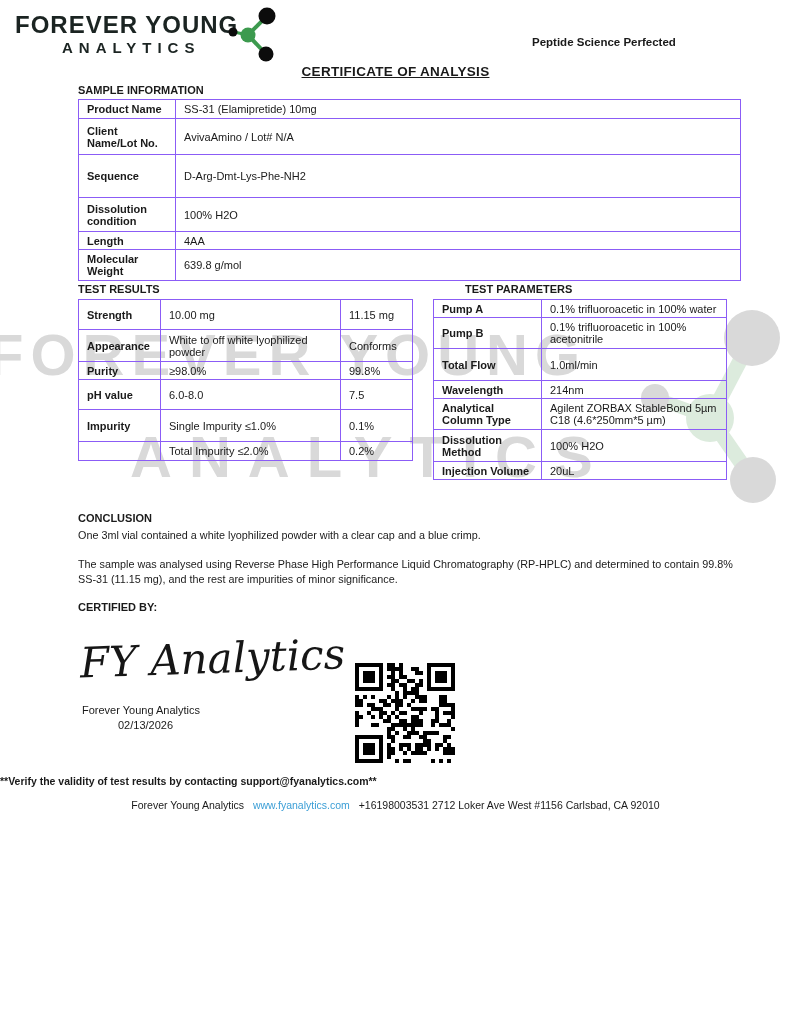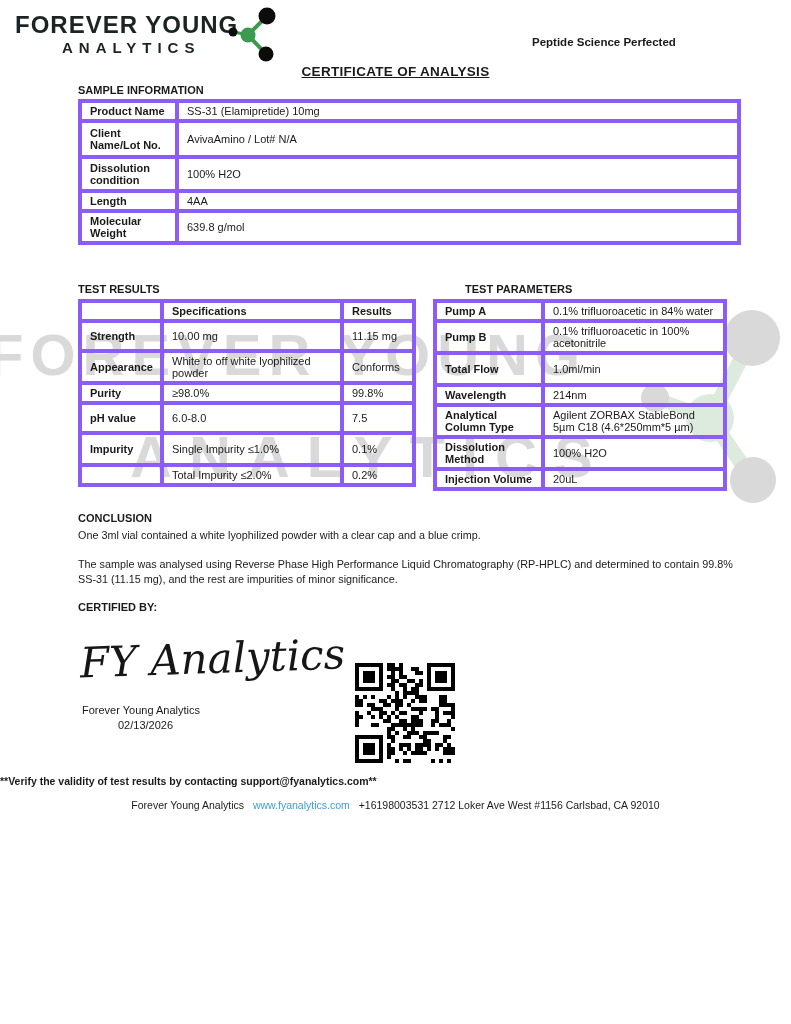--- a/index.html
+++ b/index.html
@@ -31,21 +31,21 @@
   
   .section-heading { position:absolute; font-size:11px; font-weight:bold; white-space:nowrap; }
   .h-sample  { left:78px;  top:84px; }
   .h-results { left:78px;  top:283px; }
   .h-params  { left:433px; top:283px;margin-left:32px; }
   .h-conclusion { left:78px; top:512px; }
   .h-certified  { left:78px; top:601px; font-size:11px; }
 
   
   table { border-collapse:collapse; background:transparent; }
-  td { border:4px solid #8b5cf6; font-size:11px; padding:2px 8px; vertical-align:middle; background:transparent; }
+  td { border:1px solid #8b5cf6; font-size:11px; padding:2px 8px; vertical-align:middle; background:transparent; }
   td.lbl { font-weight:bold; }
   .si-table { position:absolute; left:78px; top:99px; width:663px; table-layout:fixed; }
   .si-table col.c1 { width:97px; }
   .tr-table { position:absolute; left:78px; top:299px; width:334px; table-layout:fixed; }
   .tr-table col.c1 { width:82px; } .tr-table col.c2 { width:180px; } .tr-table col.c3 { width:72px; }
   .tr-table td.hdr { font-weight:bold; }
   .tp-table { position:absolute; left:433px; top:299px; width:294px; table-layout:fixed; }
   .tp-table col.c1 { width:108px; }
 
   
@@ -111,20 +111,24 @@
       </colgroup>
     <tbody>
         <tr style="height:19px">
       <td class="lbl">Product Name</td>
       <td>SS-31 (Elamipretide) 10mg</td>
     </tr>
     <tr style="height:36px">
       <td class="lbl">Client Name/Lot No.</td>
       <td>AvivaAmino / Lot# N/A</td>
     </tr>
+    <tr style="height:43px">
+      <td class="lbl">Sequence</td>
+      <td>D-Arg-Dmt-Lys-Phe-NH2</td>
+    </tr>
     <tr style="height:34px">
       <td class="lbl">Dissolution condition</td>
       <td>100% H2O</td>
     </tr>
     <tr style="height:18px">
       <td class="lbl">Length</td>
       <td>4AA</td>
     </tr>
     <tr style="height:31px">
       <td class="lbl">Molecular Weight</td>
@@ -134,25 +138,20 @@
     </table>
 
   <div class="content section-heading h-results">TEST RESULTS</div>
   <table class="tr-table">
     <colgroup>
         <col class="c1">
         <col class="c2">
         <col class="c3">
       </colgroup>
     <tbody>
-        <tr style="height:18px">
-      <td class="hdr"></td>
-      <td class="hdr">Specifications</td>
-      <td class="hdr">Results</td>
-    </tr>
     <tr style="height:30px">
       <td class="lbl">Strength</td>
       <td>10.00 mg</td>
       <td>11.15 mg</td>
     </tr>
     <tr style="height:32px">
       <td class="lbl">Appearance</td>
       <td>White to off white lyophilized powder</td>
       <td>Conforms</td>
     </tr>
@@ -181,21 +180,21 @@
 
   <div class="content section-heading h-params">TEST PARAMETERS</div>
   <table class="tp-table">
     <colgroup>
         <col class="c1">
         <col>
       </colgroup>
     <tbody>
         <tr style="height:18px">
       <td class="lbl">Pump A</td>
-      <td>0.1% trifluoroacetic in 84% water</td>
+      <td>0.1% trifluoroacetic in 100% water</td>
     </tr>
     <tr style="height:31px">
       <td class="lbl">Pump B</td>
       <td>0.1% trifluoroacetic in 100% acetonitrile</td>
     </tr>
     <tr style="height:32px">
       <td class="lbl">Total Flow</td>
       <td>1.0ml/min</td>
     </tr>
     <tr style="height:18px">

